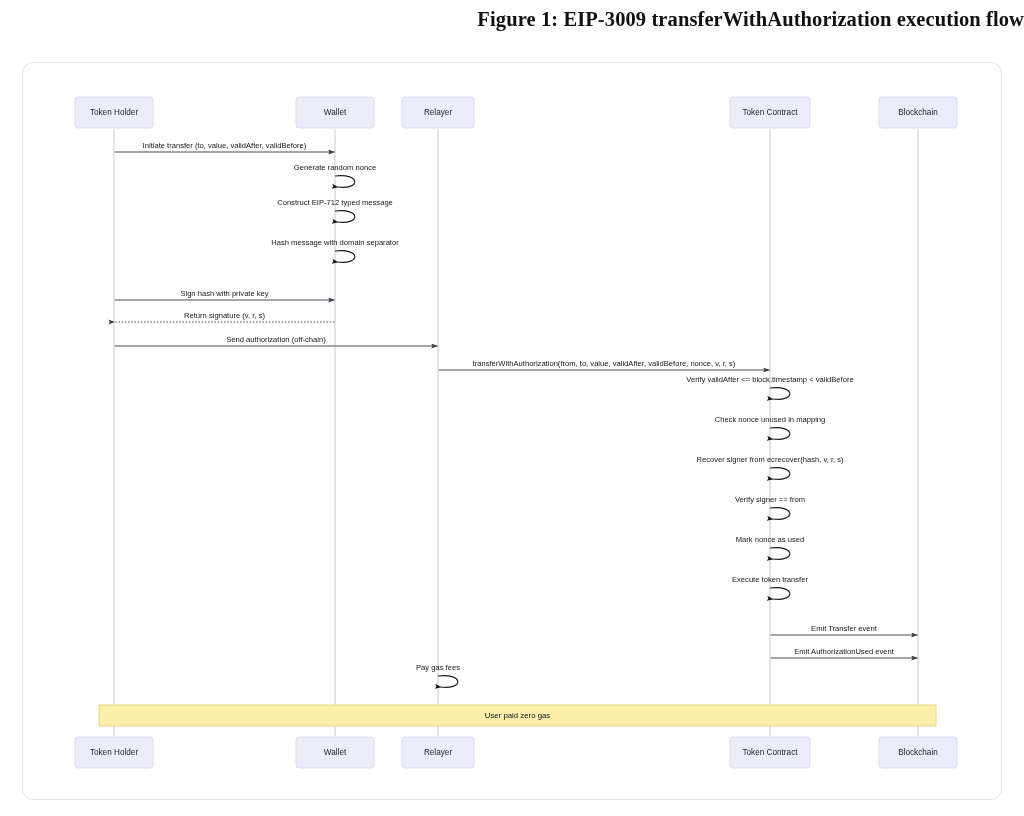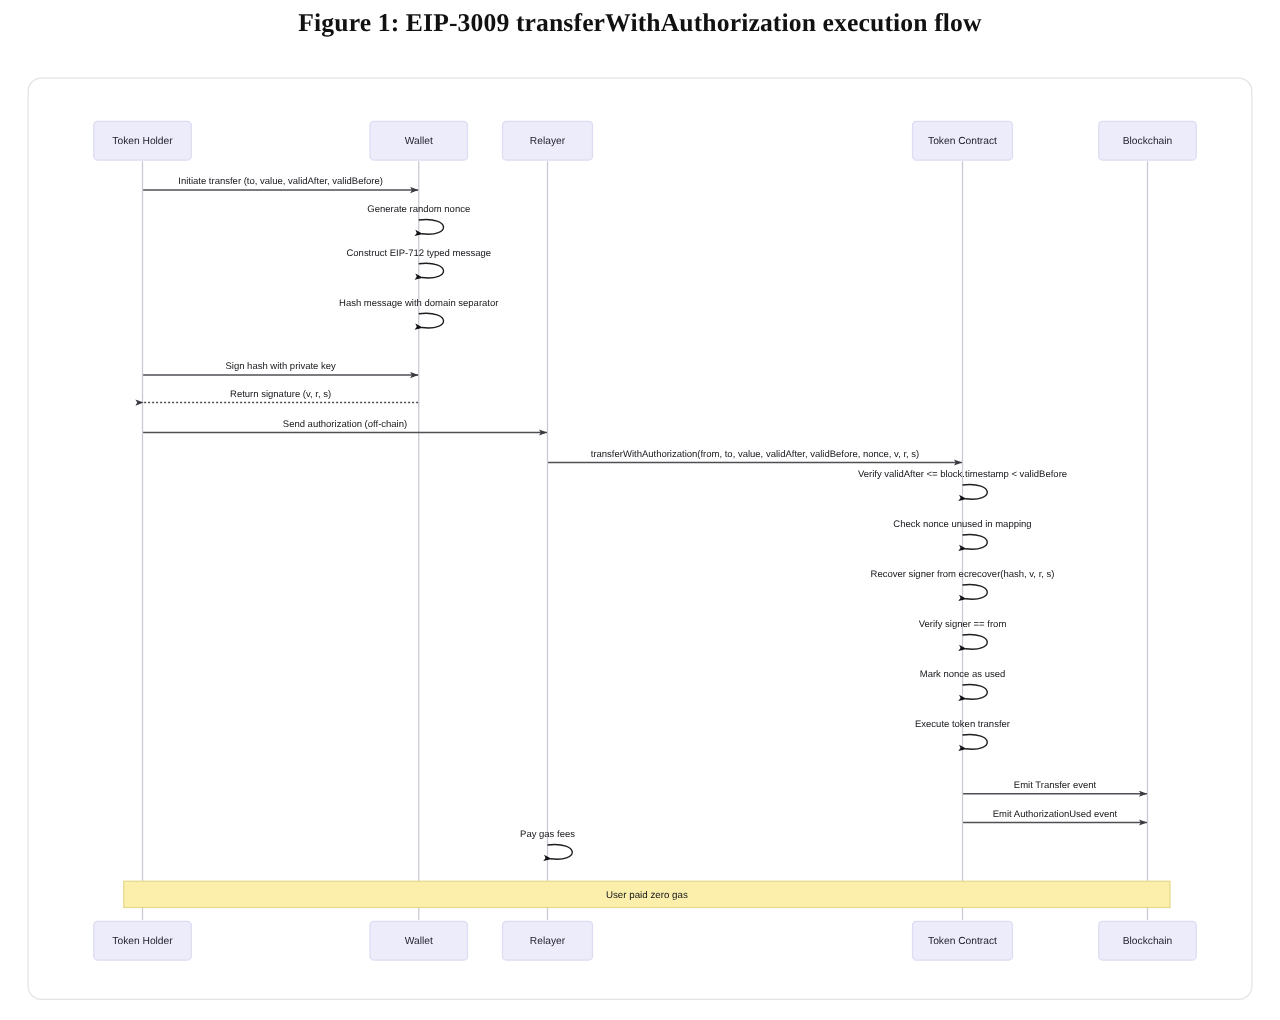--- a/index.html
+++ b/index.html
@@ -14,21 +14,21 @@
     position: relative;
     overflow: hidden;
     font-family: "Liberation Sans", sans-serif;
     color: #1b1b1b;
   }
   #figure-title {
     position: absolute;
     left: 0;
     top: 8px;
     width: 1024px;
-    text-align: center;
+    text-align: right;
     font-family: "Liberation Serif", serif;
     font-weight: bold;
     font-size: 20.5px;
     letter-spacing: 0.1px;
     color: #111111;
   }
   #diagram-card {
     position: absolute;
     left: 22px;
     top: 62px;

